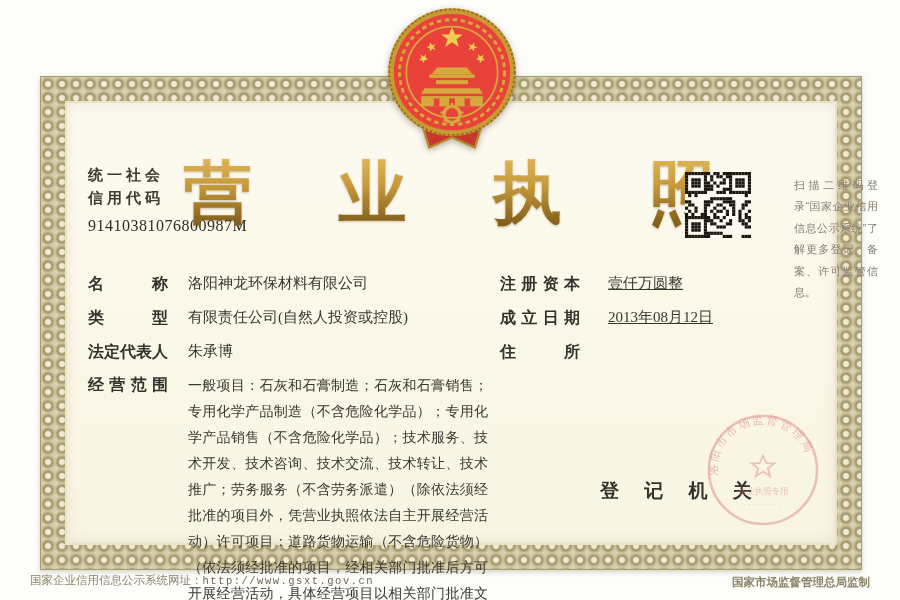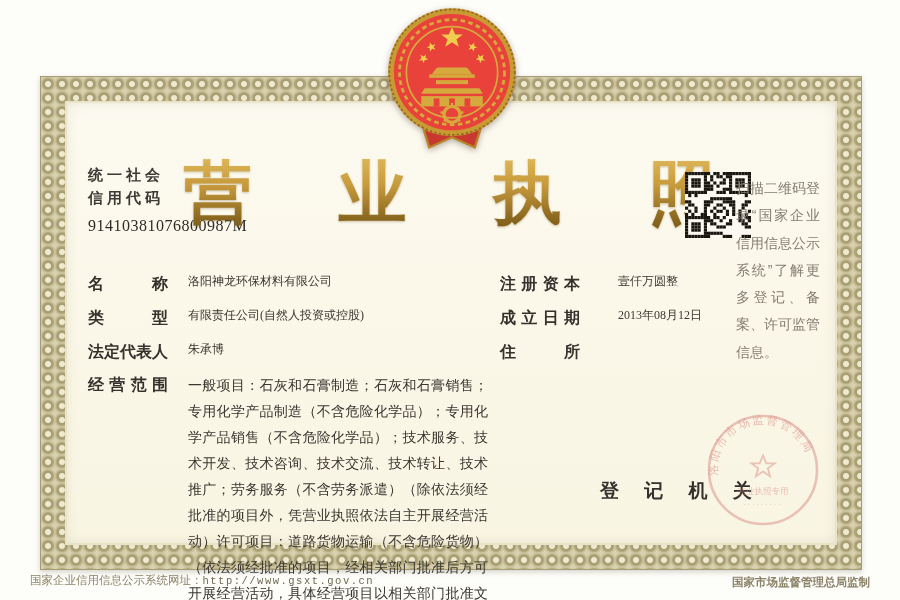--- a/index.html
+++ b/index.html
@@ -31,32 +31,32 @@
 
   
   .license-title{position:absolute;top:148px;left:50%;transform:translateX(-50%);
     white-space:nowrap;font-weight:900;font-size:68px;letter-spacing:34px;padding-left:34px;
     background:linear-gradient(180deg,#e6c061 0%,#c89b3c 40%,#8a671f 78%,#6e5115 100%);
     -webkit-background-clip:text;background-clip:text;color:transparent;
     filter:drop-shadow(0 1px 1px rgba(110,80,20,.35));z-index:5;}
 
   
   .qrwrap{position:absolute;left:685px;top:172px;width:66px;height:66px;z-index:5;}
-  .qr-caption{position:absolute;left:736px;top:175px;width:84px;font-size:14px;
+  .qr-caption{position:absolute;left:794px;top:175px;width:84px;font-size:11px;
     line-height:1.95;color:#837d72;text-align:justify;z-index:5;}
 
   
   .left-col{position:absolute;left:88px;top:272px;width:402px;z-index:5;}
   .right-col{position:absolute;left:500px;top:272px;width:352px;z-index:5;}
   .row{display:flex;align-items:flex-start;margin-bottom:9px;}
   .lbl{flex:none;display:flex;justify-content:space-between;width:80px;
     font-size:16px;font-weight:bold;color:#35322d;line-height:1.55;}
-  .val{margin-left:20px;font-family:"Liberation Serif",serif;font-size:12px;
+  .val{margin-left:20px;font-family:"Liberation Serif",serif;font-size:15px;
     color:#3a3630;line-height:1.55;}
-  .right-col .val{margin-left:38px;width:246px;}
+  .right-col .val{margin-left:28px;width:246px;text-decoration:underline;}
   .scope .val{font-size:14px;line-height:1.85;width:300px;text-align:justify;}
 
   
   .authority{position:absolute;left:600px;top:478px;font-size:19px;font-weight:bold;
     letter-spacing:10px;color:#35322d;z-index:5;}
   .issue-date{position:absolute;left:650px;top:514px;font-family:"Liberation Serif",serif;
     font-size:15.5px;color:#2e2b27;z-index:5;}
   .issue-date span{margin-right:20px;}
   .seal{position:absolute;left:703px;top:410px;width:120px;height:120px;z-index:7;opacity:.8;}
 

